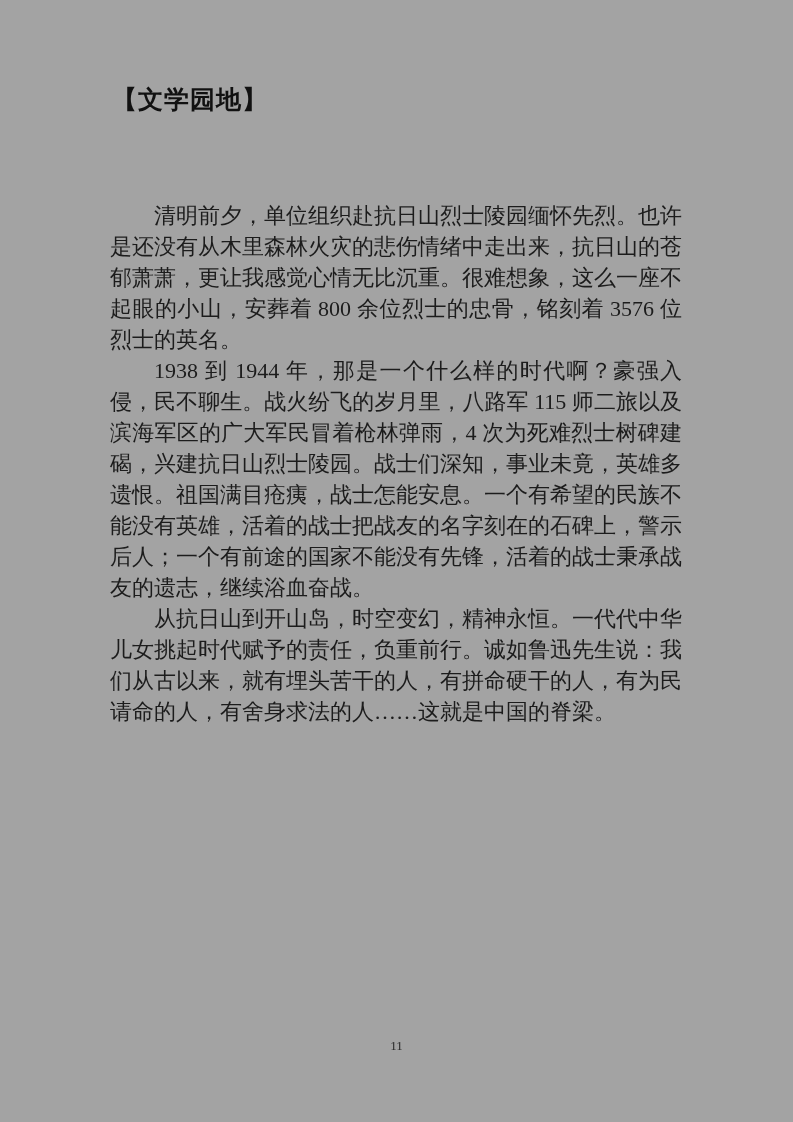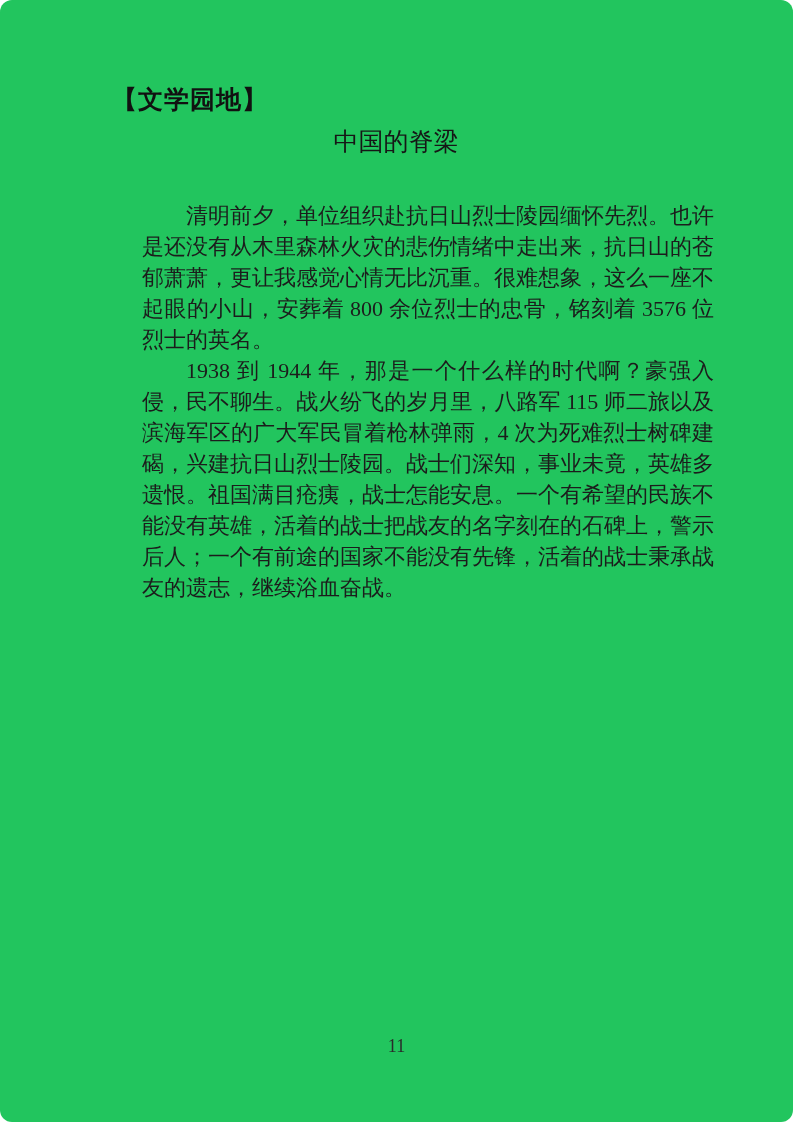--- a/index.html
+++ b/index.html
@@ -64,35 +64,35 @@
     text-indent: 0;
     text-align: right;
     text-align-last: right;
   }
   .page-number {
     position: absolute;
     left: 0;
     top: 1038px;
     width: 100%;
     text-align: center;
-    font-size: 18px;
+    font-size: 13px;
     line-height: 16px;
     font-family: "Liberation Serif", serif;
     color: #2a2a2a;
   }
 </style>
 </head>
 <body style="background: rgb(255, 255, 255);">
 
-<div class="page" style="background: #22c55e; border-radius: 12px;">
+<div class="page" style="background: #a3a3a3;">
 
   <div class="section-header">【文学园地】</div>
 
-  <div class="article-title">中国的脊梁</div>
 
-  <div class="article-body" style="color: rgb(28, 28, 28); margin-left: 32px;">
+  <div class="article-body" style="color: rgb(28, 28, 28);">
     <p>清明前夕，单位组织赴抗日山烈士陵园缅怀先烈。也许是还没有从木里森林火灾的悲伤情绪中走出来，抗日山的苍郁萧萧，更让我感觉心情无比沉重。很难想象，这么一座不起眼的小山，安葬着 800 余位烈士的忠骨，铭刻着 3576 位烈士的英名。</p>
     <p>1938 到 1944 年，那是一个什么样的时代啊？豪强入侵，民不聊生。战火纷飞的岁月里，八路军 115 师二旅以及滨海军区的广大军民冒着枪林弹雨，4 次为死难烈士树碑建碣，兴建抗日山烈士陵园。战士们深知，事业未竟，英雄多遗恨。祖国满目疮痍，战士怎能安息。一个有希望的民族不能没有英雄，活着的战士把战友的名字刻在的石碑上，警示后人；一个有前途的国家不能没有先锋，活着的战士秉承战友的遗志，继续浴血奋战。</p>
+    <p>从抗日山到开山岛，时空变幻，精神永恒。一代代中华儿女挑起时代赋予的责任，负重前行。诚如鲁迅先生说：我们从古以来，就有埋头苦干的人，有拼命硬干的人，有为民请命的人，有舍身求法的人……这就是中国的脊梁。</p>
   </div>
 
   <div class="page-number">11</div>
 
 </div>
 
 </body></html>

